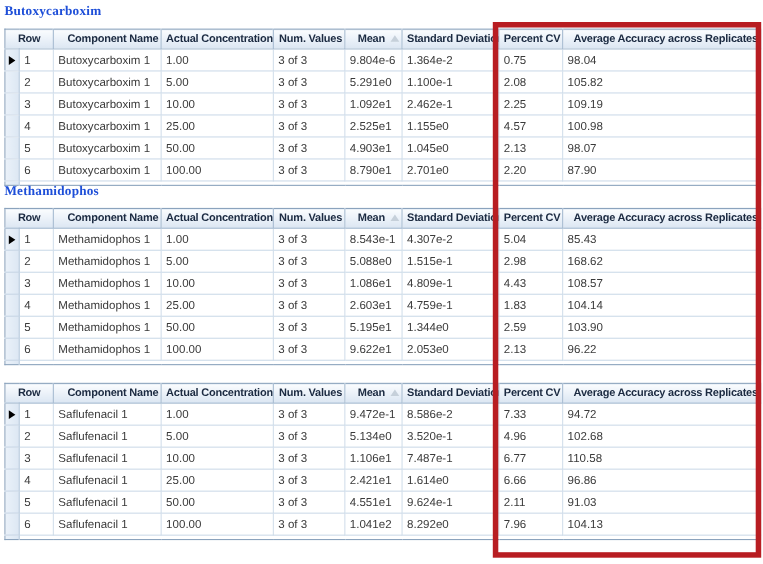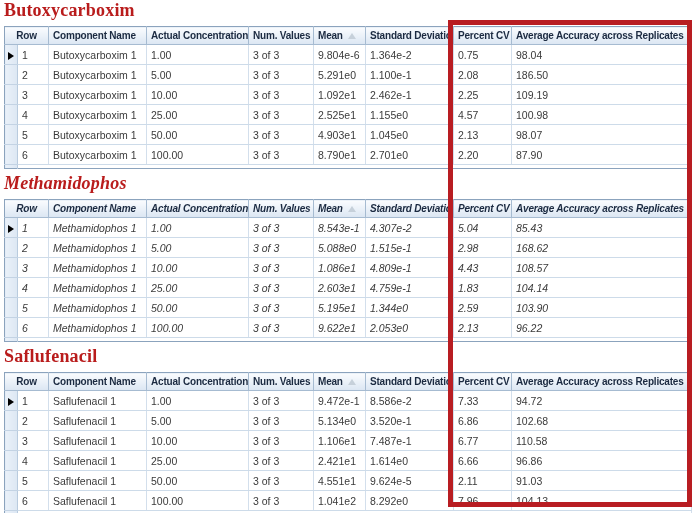--- a/index.html
+++ b/index.html
@@ -5,46 +5,46 @@
   html, body { margin: 0; padding: 0; }
   body {
     width: 694px; height: 513px;
     position: relative;
     background: #ffffff;
     overflow: hidden;
     font-family: "Liberation Sans", sans-serif;
   }
   .section { position: absolute; left: 4px; }
   .section.s0 { top: 2px; }
-  .section.s1 { top: 175px; font-style: italic; }
+  .section.s1 { top: 165px; }
   .section.s2 { top: 348px; }
   .analyte-title {
     font-family: "Liberation Serif", serif;
     font-weight: bold;
-    font-size: 18px;
+    font-size: 12px;
     line-height: 17px;
-    color: #b91c1c;
+    color: #1d4ed8;
     margin: 0 0 7px 0;
     letter-spacing: 0.2px;
   }
   table.grid {
     border-collapse: collapse;
     table-layout: fixed;
     width: 611px;
     border: 1px solid #8ba3bd;
     background: #ffffff;
   }
   table.grid th {
     background: linear-gradient(#fafcfe, #e9f0f8 55%, #dbe6f2);
     border-right: 1px solid #a6bbd1;
     border-bottom: 1px solid #a6bbd1;
     font-size: 10px;
     font-weight: bold;
     color: #1b2a41;
-    text-align: left;
+    text-align: right;
     padding: 0 2px 0 4px;
     height: 17px;
     line-height: 16px;
     white-space: nowrap;
     overflow: hidden;
     letter-spacing: -0.2px;
   }
   table.grid th.throw { text-align: center; padding: 0; }
   table.grid td {
     font-size: 10.5px;
@@ -139,21 +139,21 @@
         </tr>
         <tr>
           <td class="sel"></td>
           <td>2</td>
           <td>Butoxycarboxim 1</td>
           <td>5.00</td>
           <td>3 of 3</td>
           <td>5.291e0</td>
           <td>1.100e-1</td>
           <td>2.08</td>
-          <td>186.50</td>
+          <td>105.82</td>
         </tr>
         <tr>
           <td class="sel"></td>
           <td>3</td>
           <td>Butoxycarboxim 1</td>
           <td>10.00</td>
           <td>3 of 3</td>
           <td>1.092e1</td>
           <td>2.462e-1</td>
           <td>2.25</td>
@@ -295,21 +295,20 @@
         </tr>
         <tr>
           <td class="sel stubcell"></td>
           <td colspan="8" class="stubcell"></td>
         </tr>
       </tbody>
   </table>
 </div>
 
 <div class="section s2">
-  <h2 class="analyte-title">Saflufenacil</h2>
   <table class="grid">
     <colgroup>
       <col style="width:13px">
         <col style="width:31px">
         <col style="width:98px">
       <col style="width:102px">
         <col style="width:65px">
         <col style="width:52px">
       <col style="width:88px">
         <col style="width:58px">
@@ -340,21 +339,21 @@
           <td>94.72</td>
         </tr>
         <tr>
           <td class="sel"></td>
           <td>2</td>
           <td>Saflufenacil 1</td>
           <td>5.00</td>
           <td>3 of 3</td>
           <td>5.134e0</td>
           <td>3.520e-1</td>
-          <td>6.86</td>
+          <td>4.96</td>
           <td>102.68</td>
         </tr>
         <tr>
           <td class="sel"></td>
           <td>3</td>
           <td>Saflufenacil 1</td>
           <td>10.00</td>
           <td>3 of 3</td>
           <td>1.106e1</td>
           <td>7.487e-1</td>
@@ -372,21 +371,21 @@
           <td>6.66</td>
           <td>96.86</td>
         </tr>
         <tr>
           <td class="sel"></td>
           <td>5</td>
           <td>Saflufenacil 1</td>
           <td>50.00</td>
           <td>3 of 3</td>
           <td>4.551e1</td>
-          <td>9.624e-5</td>
+          <td>9.624e-1</td>
           <td>2.11</td>
           <td>91.03</td>
         </tr>
         <tr>
           <td class="sel"></td>
           <td>6</td>
           <td>Saflufenacil 1</td>
           <td>100.00</td>
           <td>3 of 3</td>
           <td>1.041e2</td>

